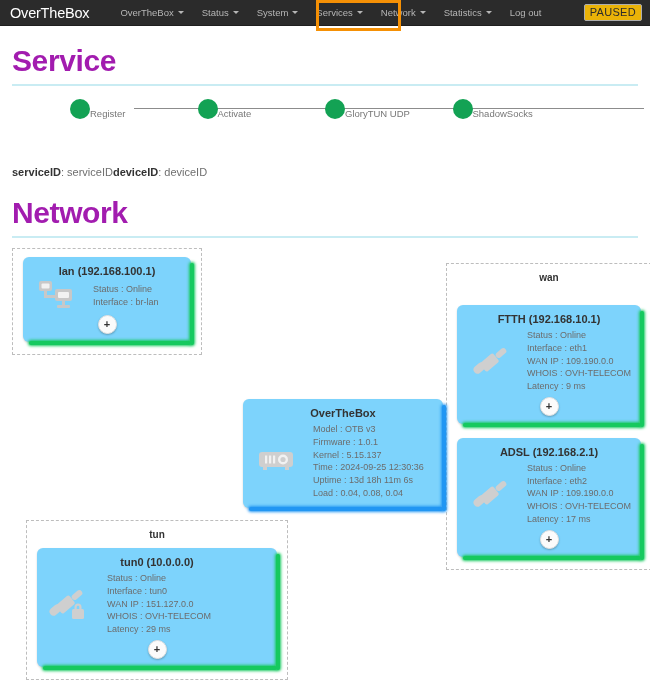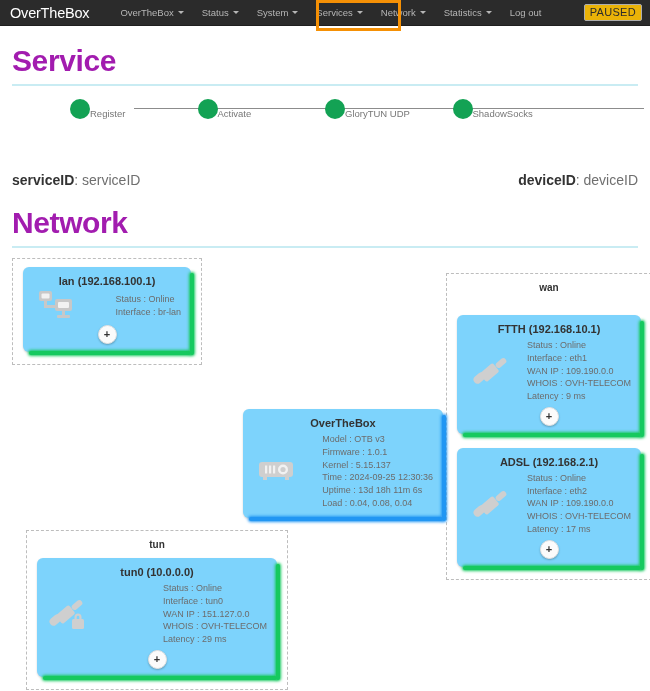--- a/index.html
+++ b/index.html
@@ -122,24 +122,23 @@
     z-index: 1;
   }
   .step-label {
     margin-top: 10px;
     font-size: 9.5px;
     color: #777777;
     white-space: nowrap;
   }
   .ids-row {
     display: flex;
-    justify-content: space-between;
-    font-size: 14px;
+    font-size: 11px;
     color: #6f6f6f;
-    margin-top: 12px;
+    margin-top: 6px;
   }
   .ids-row b { color: #333; }
 
   
   .net-area {
     position: relative;
     height: 450px;
     margin-top: 6px;
   }
 
@@ -200,22 +199,22 @@
   .card-title {
     text-align: center;
     font-size: 11px;
     font-weight: bold;
     color: #333333;
     margin-bottom: 4px;
   }
   .card-body {
     display: flex;
     align-items: center;
-    justify-content: space-between;
-    gap: 6px;
+    justify-content: flex-start;
+    gap: 14px;
   }
   .card-icon {
     flex: 0 0 auto;
     width: 46px;
     display: flex;
     align-items: center;
     justify-content: center;
     position: relative;
     color: #c8c8c8;
   }

